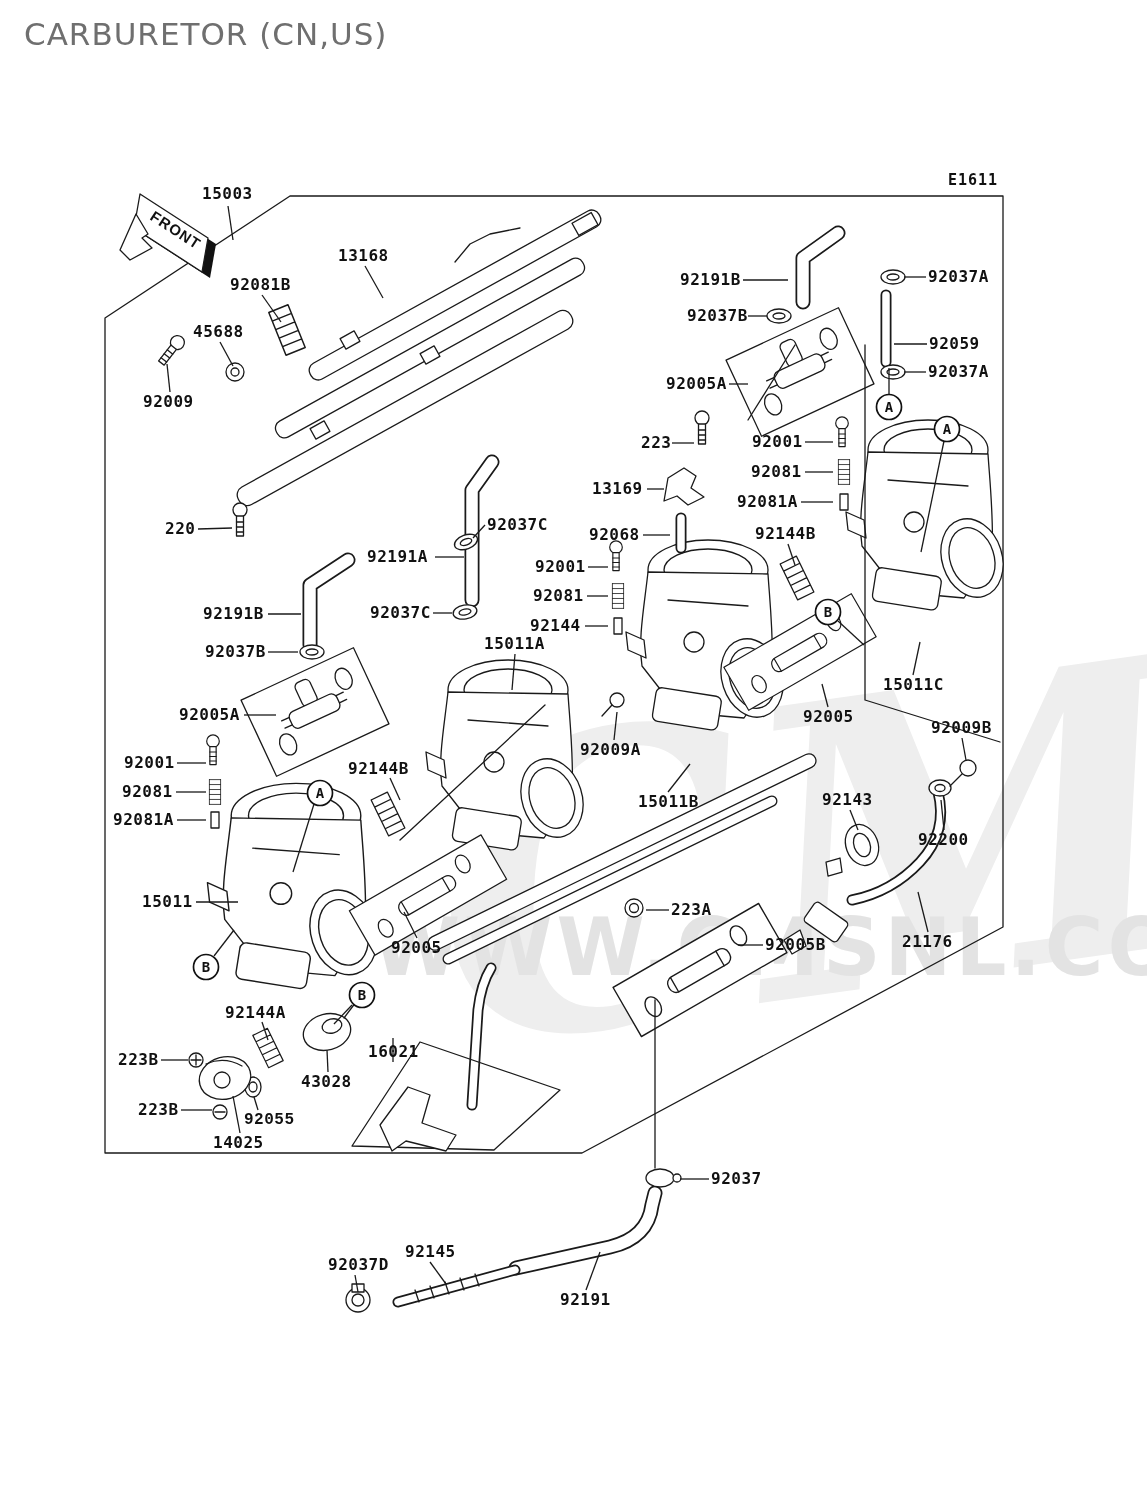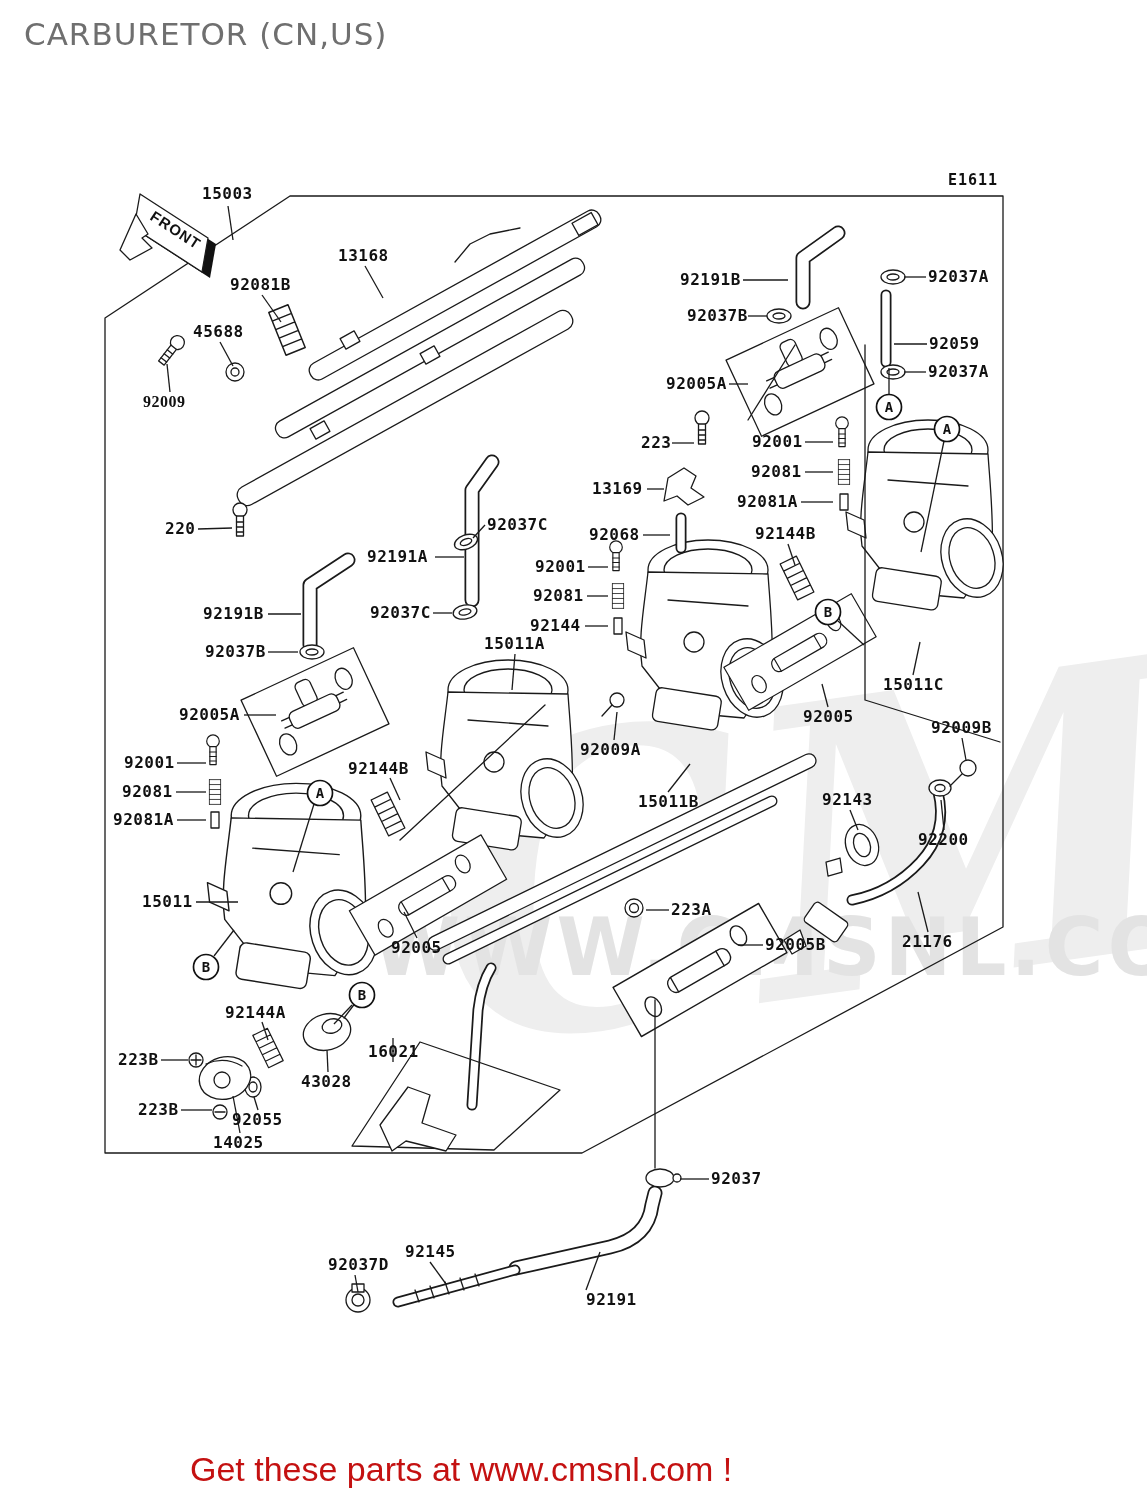--- a/index.html
+++ b/index.html
@@ -345,39 +345,39 @@
           </g>
         </g>
     </svg>
 
     <div id="diagram-code">E1611</div>
     <div id="labels">
         <div class="plabel" style="left: 202px; top: 186px;">15003</div>
         <div class="plabel" style="left: 338px; top: 248px;">13168</div>
         <div class="plabel" style="left: 230px; top: 277px;">92081B</div>
         <div class="plabel" style="left: 193px; top: 324px;">45688</div>
-        <div class="plabel" style="left: 143px; top: 394px; font-family: Liberation Serif, serif;">92009</div>
+        <div class="plabel" style="left: 143px; top: 394px;">92009</div>
         <div class="plabel" style="left: 165px; top: 521px;">220</div>
         <div class="plabel" style="left: 487px; top: 517px;">92037C</div>
         <div class="plabel" style="left: 367px; top: 549px;">92191A</div>
         <div class="plabel" style="left: 203px; top: 606px;">92191B</div>
         <div class="plabel" style="left: 370px; top: 605px;">92037C</div>
         <div class="plabel" style="left: 205px; top: 644px;">92037B</div>
         <div class="plabel" style="left: 179px; top: 707px;">92005A</div>
         <div class="plabel" style="left: 124px; top: 755px;">92001</div>
         <div class="plabel" style="left: 122px; top: 784px;">92081</div>
         <div class="plabel" style="left: 113px; top: 812px;">92081A</div>
         <div class="plabel" style="left: 142px; top: 894px;">15011</div>
         <div class="plabel" style="left: 348px; top: 761px;">92144B</div>
         <div class="plabel" style="left: 225px; top: 1005px;">92144A</div>
         <div class="plabel" style="left: 368px; top: 1020px; margin-top: 24px;">16021</div>
         <div class="plabel" style="left: 118px; top: 1052px;">223B</div>
         <div class="plabel" style="left: 301px; top: 1074px;">43028</div>
         <div class="plabel" style="left: 138px; top: 1102px;">223B</div>
-        <div class="plabel" style="left: 232px; top: 1112px;">92055</div>
+        <div class="plabel" style="left: 244px; top: 1112px; font-family: Liberation Mono, monospace;">92055</div>
         <div class="plabel" style="left: 213px; top: 1135px;">14025</div>
         <div class="plabel" style="left: 391px; top: 940px;">92005</div>
         <div class="plabel" style="left: 680px; top: 272px;">92191B</div>
         <div class="plabel" style="left: 687px; top: 308px;">92037B</div>
         <div class="plabel" style="left: 666px; top: 376px;">92005A</div>
         <div class="plabel" style="left: 928px; top: 269px;">92037A</div>
         <div class="plabel" style="left: 929px; top: 336px;">92059</div>
         <div class="plabel" style="left: 928px; top: 364px;">92037A</div>
         <div class="plabel" style="left: 641px; top: 435px;">223</div>
         <div class="plabel" style="left: 752px; top: 434px;">92001</div>
@@ -396,18 +396,17 @@
         <div class="plabel" style="left: 803px; top: 709px;">92005</div>
         <div class="plabel" style="left: 931px; top: 720px;">92009B</div>
         <div class="plabel" style="left: 822px; top: 792px;">92143</div>
         <div class="plabel" style="left: 918px; top: 832px; text-align: right;">92200</div>
         <div class="plabel" style="left: 671px; top: 902px;">223A</div>
         <div class="plabel" style="left: 765px; top: 937px;">92005B</div>
         <div class="plabel" style="left: 902px; top: 934px;">21176</div>
         <div class="plabel" style="left: 711px; top: 1171px;">92037</div>
         <div class="plabel" style="left: 405px; top: 1244px;">92145</div>
         <div class="plabel" style="left: 328px; top: 1257px;">92037D</div>
-        <div class="plabel" style="left: 560px; top: 1292px; margin-left: 26px;">92191</div>
+        <div class="plabel" style="left: 560px; top: 1292px;">92191</div>
       </div>
   </div>
 
-  <div id="footer"><span>Get these parts at </span><span class="lnk">www.cmsnl.com</span><span> !</span></div>
 </div>
 
 </body></html>

